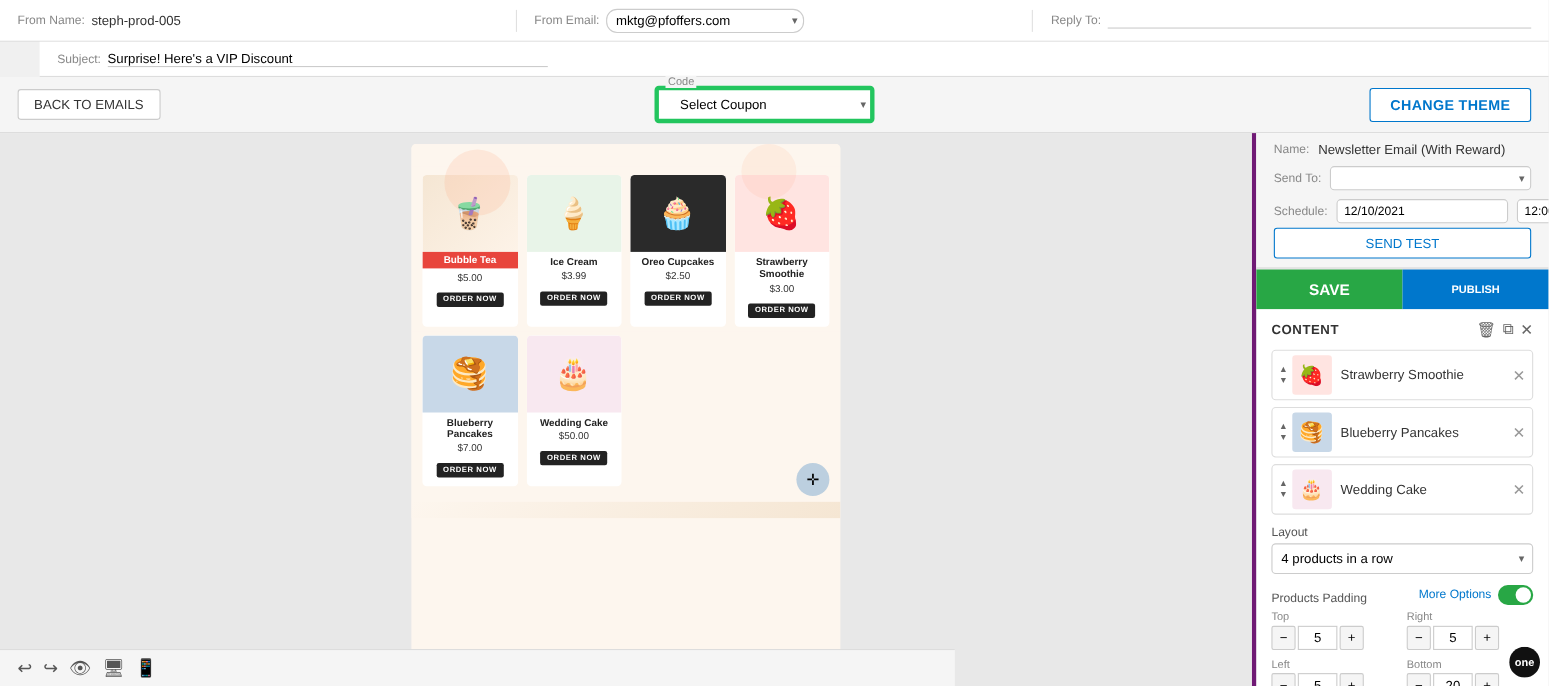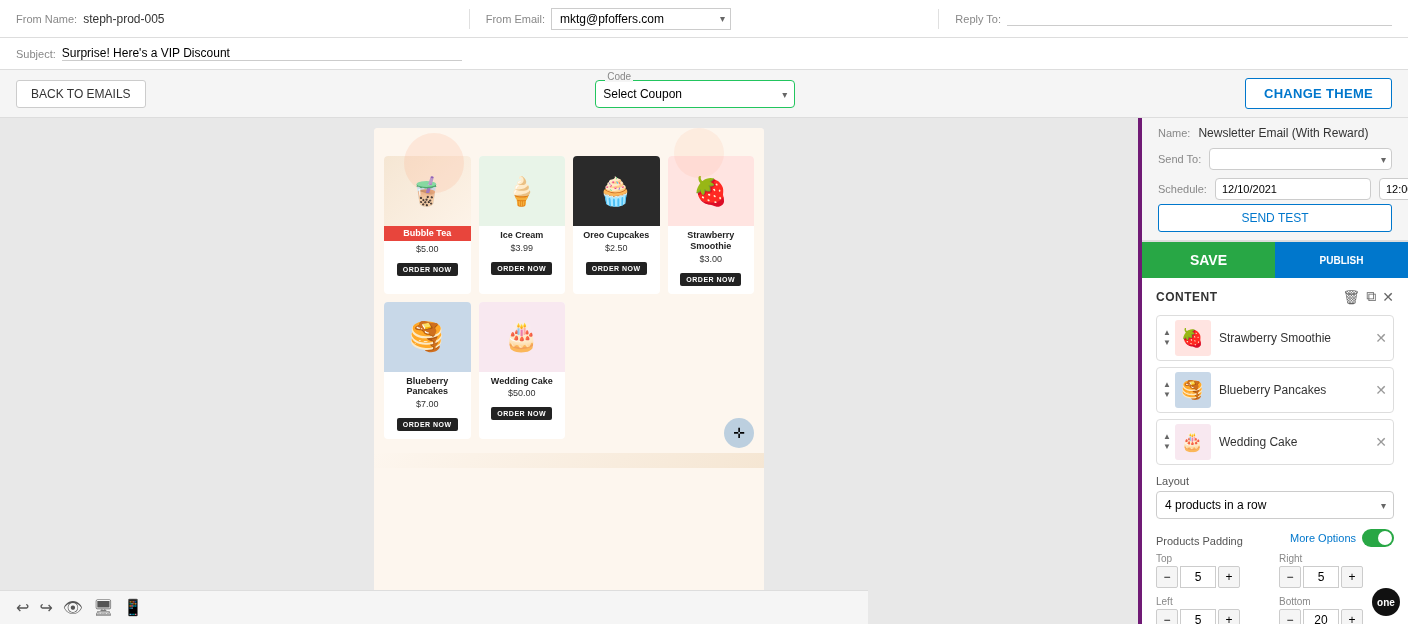--- a/index.html
+++ b/index.html
@@ -12,57 +12,58 @@
       padding: 6px 16px;
       display: flex;
       align-items: center;
       gap: 16px;
       min-height: 38px;
     }
     .form-field { display: flex; align-items: center; gap: 6px; flex: 1; }
     .form-label { font-size: 11px; color: #888; white-space: nowrap; }
     .form-value { font-size: 12px; color: #333; }
     .email-select {
-      border: 1px solid #ccc; border-radius: 0; padding: 3px 24px 3px 8px;
+      border: 1px solid #ccc; border-radius: 10px; padding: 3px 24px 3px 8px;
       font-size: 12px; background: #fff; appearance: none; cursor: pointer;
       position: relative; min-width: 180px;
     }
     .select-wrapper { position: relative; display: inline-flex; align-items: center; }
     .select-wrapper::after { content: '▾'; position: absolute; right: 6px; font-size: 10px; pointer-events: none; color: #666; }
     .divider-v { width: 1px; background: #e0e0e0; height: 20px; }
 
     
     .second-bar {
       background: #fff;
       border-bottom: 1px solid #ddd;
       padding: 4px 16px;
       min-height: 32px;
       display: flex;
       align-items: center;
       gap: 24px;
+      margin-left: 36px;
     }
     .form-field2 { display: flex; align-items: center; gap: 6px; }
 
     
     .toolbar {
       background: #f5f5f5;
       border-bottom: 1px solid #ddd;
       padding: 8px 16px;
       display: flex;
       align-items: center;
       justify-content: space-between;
     }
     .btn-back {
       border: 1px solid #ccc; background: #fff; padding: 6px 14px;
       font-size: 12px; cursor: pointer; border-radius: 3px; color: #333;
     }
     .coupon-select-wrap { position: relative; }
     .coupon-select-wrap label { position: absolute; top: -9px; left: 10px; font-size: 10px; background: #f5f5f5; padding: 0 2px; color: #888; }
     .coupon-select {
-      border: 1px solid #22c55e; border-radius: 4px; padding: 6px 28px 6px 7px;
+      border: 4px solid #22c55e; border-radius: 4px; padding: 6px 28px 6px 19px;
       font-size: 12px; background: #fff; min-width: 200px; appearance: none; cursor: pointer;
     }
     .coupon-select-wrap::after { content: '▾'; position: absolute; right: 8px; top: 50%; transform: translateY(-50%); font-size: 10px; pointer-events: none; color: #666; }
     .btn-change-theme {
       background: #fff; border: 1px solid #0077cc; color: #0077cc;
       padding: 7px 18px; font-size: 13px; font-weight: bold; cursor: pointer; border-radius: 3px;
       letter-spacing: 0.3px;
     }
 
     

